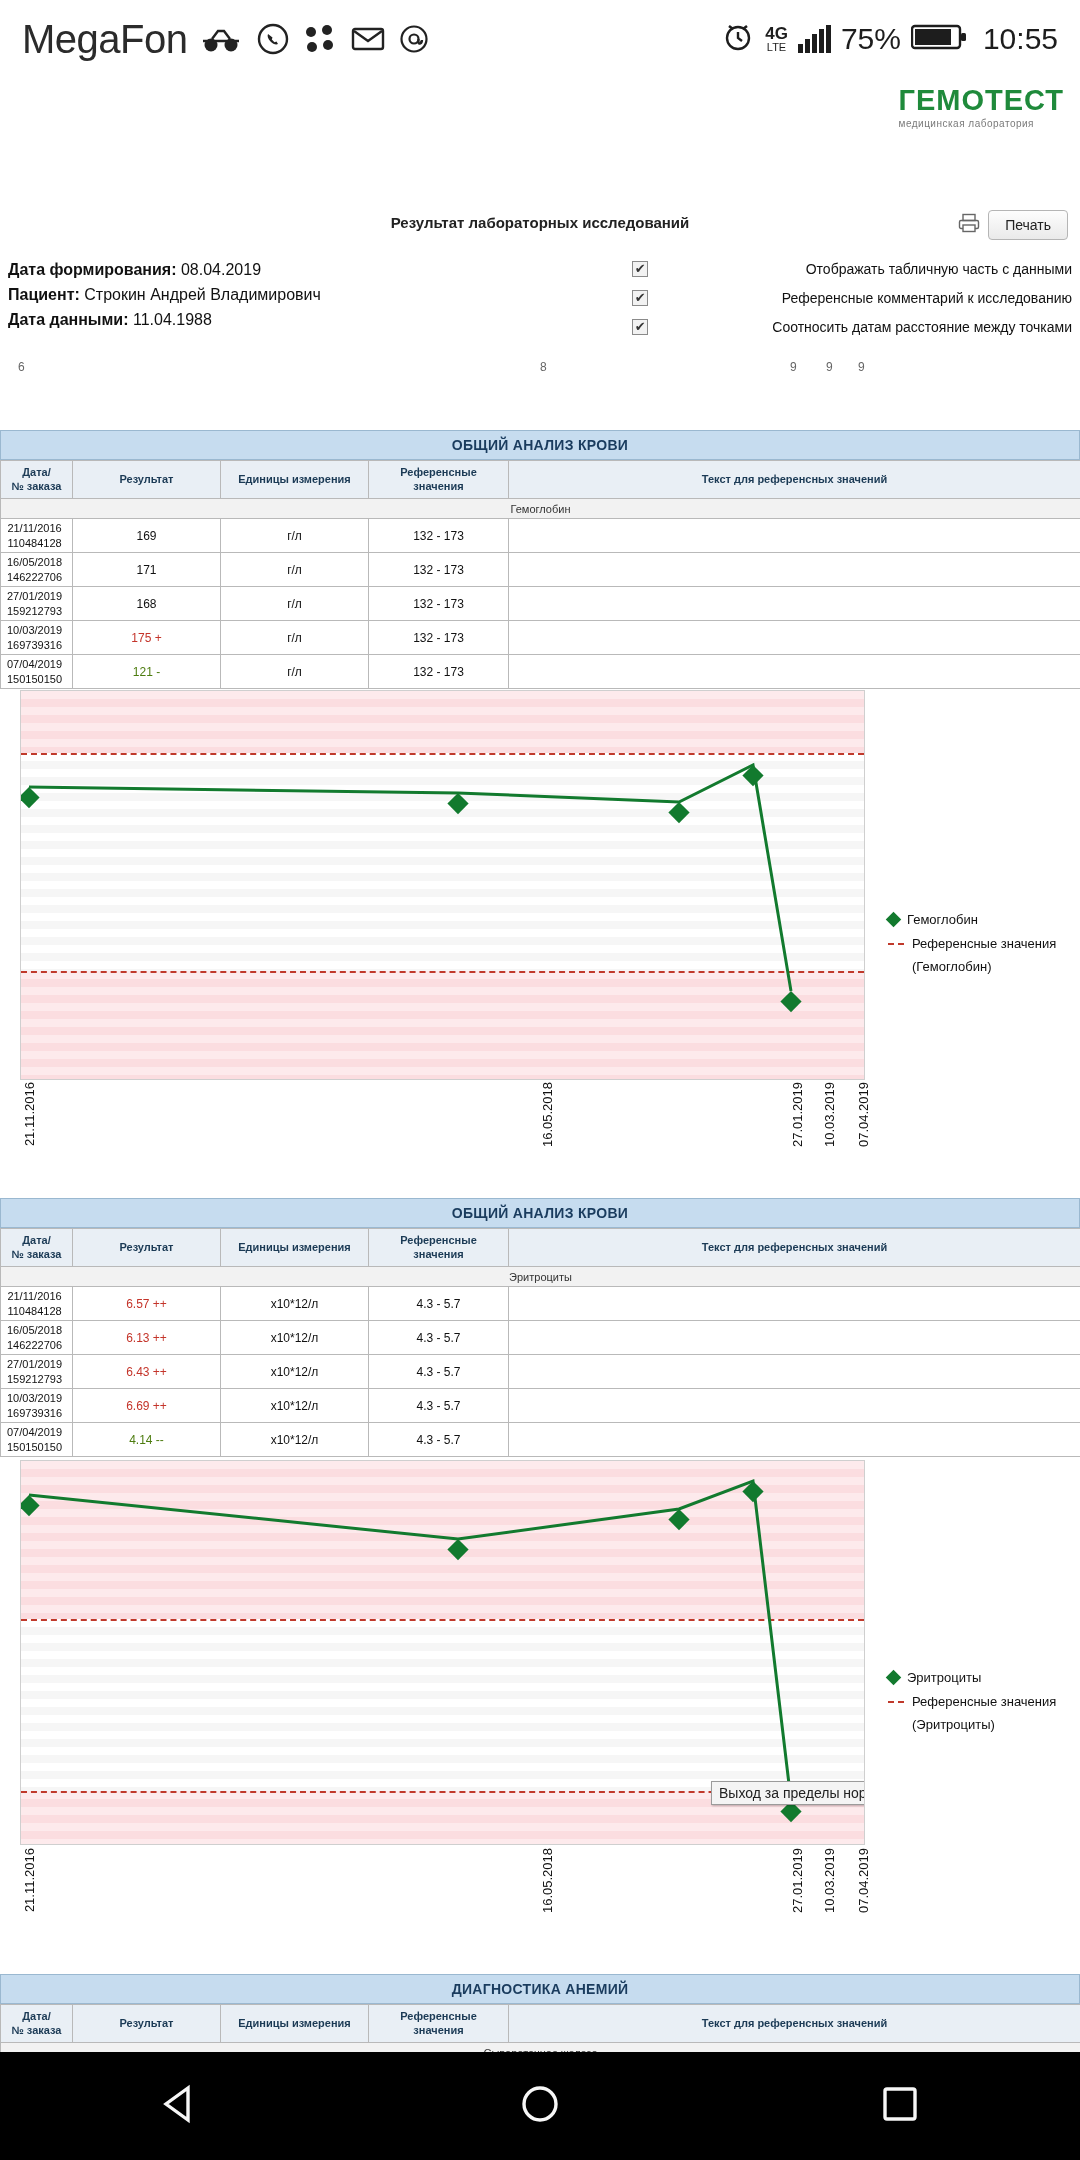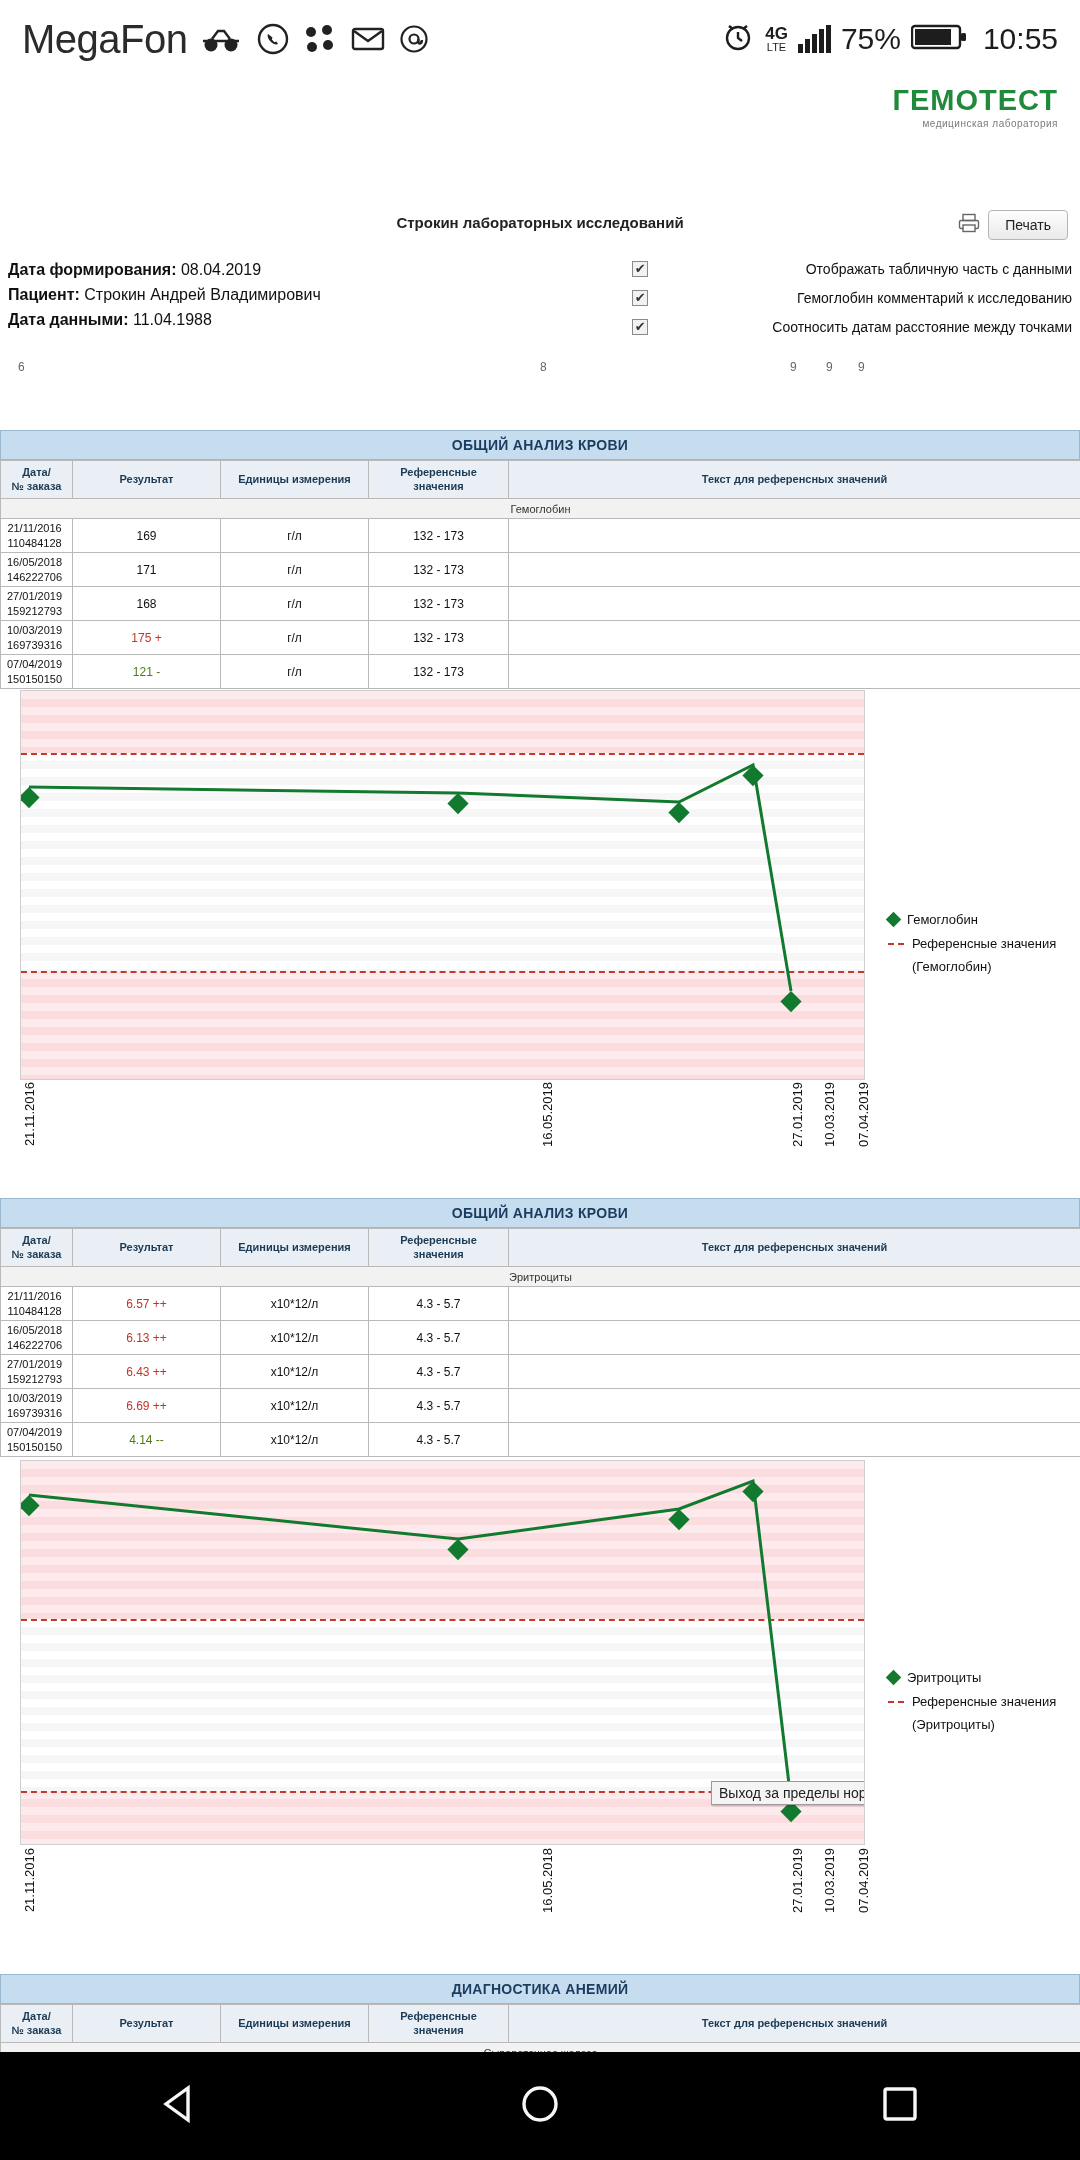--- a/index.html
+++ b/index.html
@@ -54,22 +54,22 @@
   .page {
     position: relative;
     width: 1080px;
     height: 1974px;
     background: #ffffff;
     overflow: hidden;
   }
 
   .brand {
     position: absolute;
-    right: 22px; top: 6px;
-    text-align: right;
+    right: 16px; top: 6px;
+    text-align: left;
   }
   .brand .b1 {
     font-size: 29px; font-weight: bold; color:#1f8a3b; letter-spacing: 1px;
   }
   .brand .b2 {
     font-size: 10px; color:#7a7a7a; letter-spacing: 0.5px; margin-top: 1px;
   }
 
   .doc-title {
     position: absolute; left: 0; right: 0; top: 136px;
@@ -347,21 +347,21 @@
   </div>
 </div>
 
 <div class="page">
 
   <div class="brand">
     <div class="b1">ГЕМОТЕСТ</div>
     <div class="b2">медицинская лаборатория</div>
   </div>
 
-  <div class="doc-title">Строкин лабораторных исследований</div>
+  <div class="doc-title">Результат лабораторных исследований</div>
 
   <div class="meta">
     <div><b>Дата формирования:</b>
       <span>08.04.2019</span></div>
     <div><b>Пациент:</b>
       <span>Строкин Андрей Владимирович</span></div>
     <div><b>Дата данными:</b>
       <span>11.04.1988</span></div>
   </div>
 
@@ -376,21 +376,21 @@
     <button class="print-btn">Печать</button>
   </div>
 
   <div class="options">
     <div class="opt-row">
       <span class="chk">✔</span>
       <span class="opt-label">Отображать табличную часть с данными</span>
     </div>
     <div class="opt-row">
       <span class="chk">✔</span>
-      <span class="opt-label">Гемоглобин комментарий к исследованию</span>
+      <span class="opt-label">Референсные комментарий к исследованию</span>
     </div>
     <div class="opt-row">
       <span class="chk">✔</span>
       <span class="opt-label">Соотносить датам расстояние между точками</span>
     </div>
   </div>
 
   <div class="stray-row">
     <span style="left:18px">6</span>
     <span style="left:540px">8</span>

